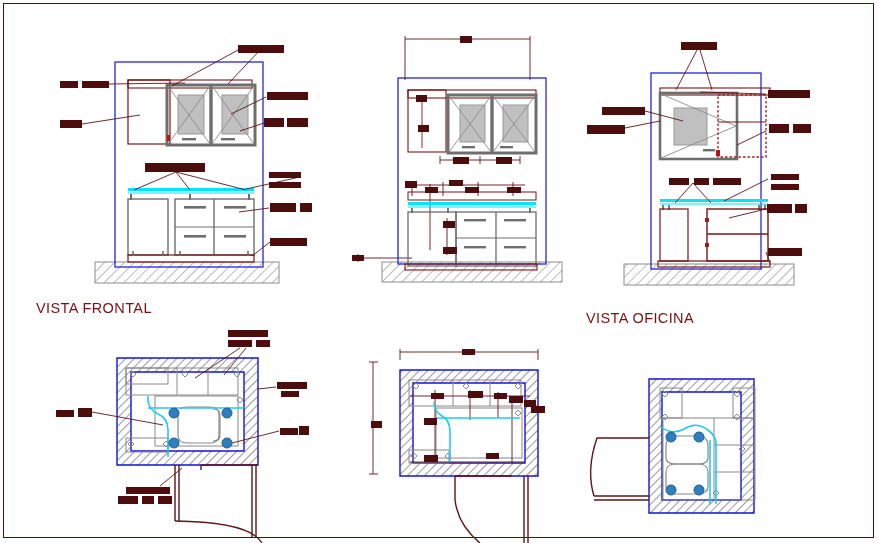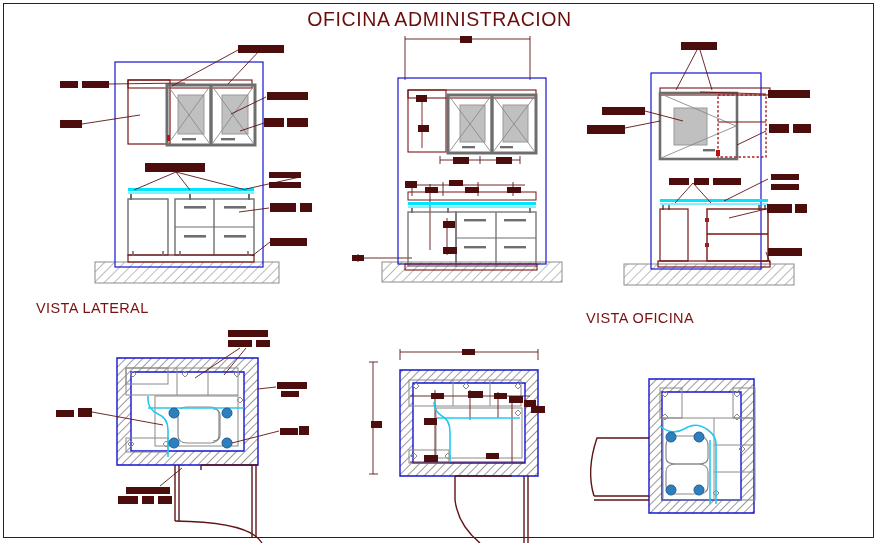--- a/index.html
+++ b/index.html
@@ -14,21 +14,20 @@
   svg.layer{position:absolute;left:0;top:0;width:879px;height:543px;overflow:visible;}
   .nofill{fill:none;}
 </style>
 </head>
 <body>
 
 <div id="sheet">
 
   <div id="frame"></div>
 
-  <div class="title">OFICINA ADMINISTRACION</div>
 
   <svg class="layer" viewBox="0 0 879 543">
     <defs>
       <pattern id="hatchWall" width="6" height="6" patternUnits="userSpaceOnUse" patternTransform="rotate(45)">
         <line x1="0" y1="0" x2="0" y2="6" stroke="#444" stroke-width="1.1"></line>
       </pattern>
       <pattern id="hatchGround" width="7" height="7" patternUnits="userSpaceOnUse" patternTransform="rotate(45)">
         <line x1="0" y1="0" x2="0" y2="7" stroke="#8c8c8c" stroke-width="1.2"></line>
       </pattern>
     </defs>
@@ -402,16 +401,16 @@
       <div class="blk" style="left: 494px; top: 393px; width: 13px; height: 6px; background: rgb(77, 13, 13);"></div>
       <div class="blk" style="left: 509px; top: 396px; width: 14px; height: 7px; background: rgb(77, 13, 13);"></div>
       <div class="blk" style="left: 524px; top: 400px; width: 12px; height: 7px; background: rgb(77, 13, 13);"></div>
       <div class="blk" style="left: 531px; top: 406px; width: 14px; height: 7px; background: rgb(77, 13, 13);"></div>
       <div class="blk" style="left: 424px; top: 418px; width: 13px; height: 7px; background: rgb(77, 13, 13);"></div>
       <div class="blk" style="left: 371px; top: 421px; width: 11px; height: 7px; background: rgb(77, 13, 13);"></div>
       <div class="blk" style="left: 424px; top: 455px; width: 14px; height: 7px; background: rgb(77, 13, 13);"></div>
       <div class="blk" style="left: 486px; top: 453px; width: 13px; height: 6px; background: rgb(77, 13, 13);"></div>
     </div>
 
-  <div class="vlabel" style="left:36px;top:300px;">VISTA LATERAL</div>
+  <div class="vlabel" style="left:36px;top:300px;">VISTA FRONTAL</div>
   <div class="vlabel" style="left:586px;top:310px;">VISTA OFICINA</div>
 
 </div>
 
 </body></html>

